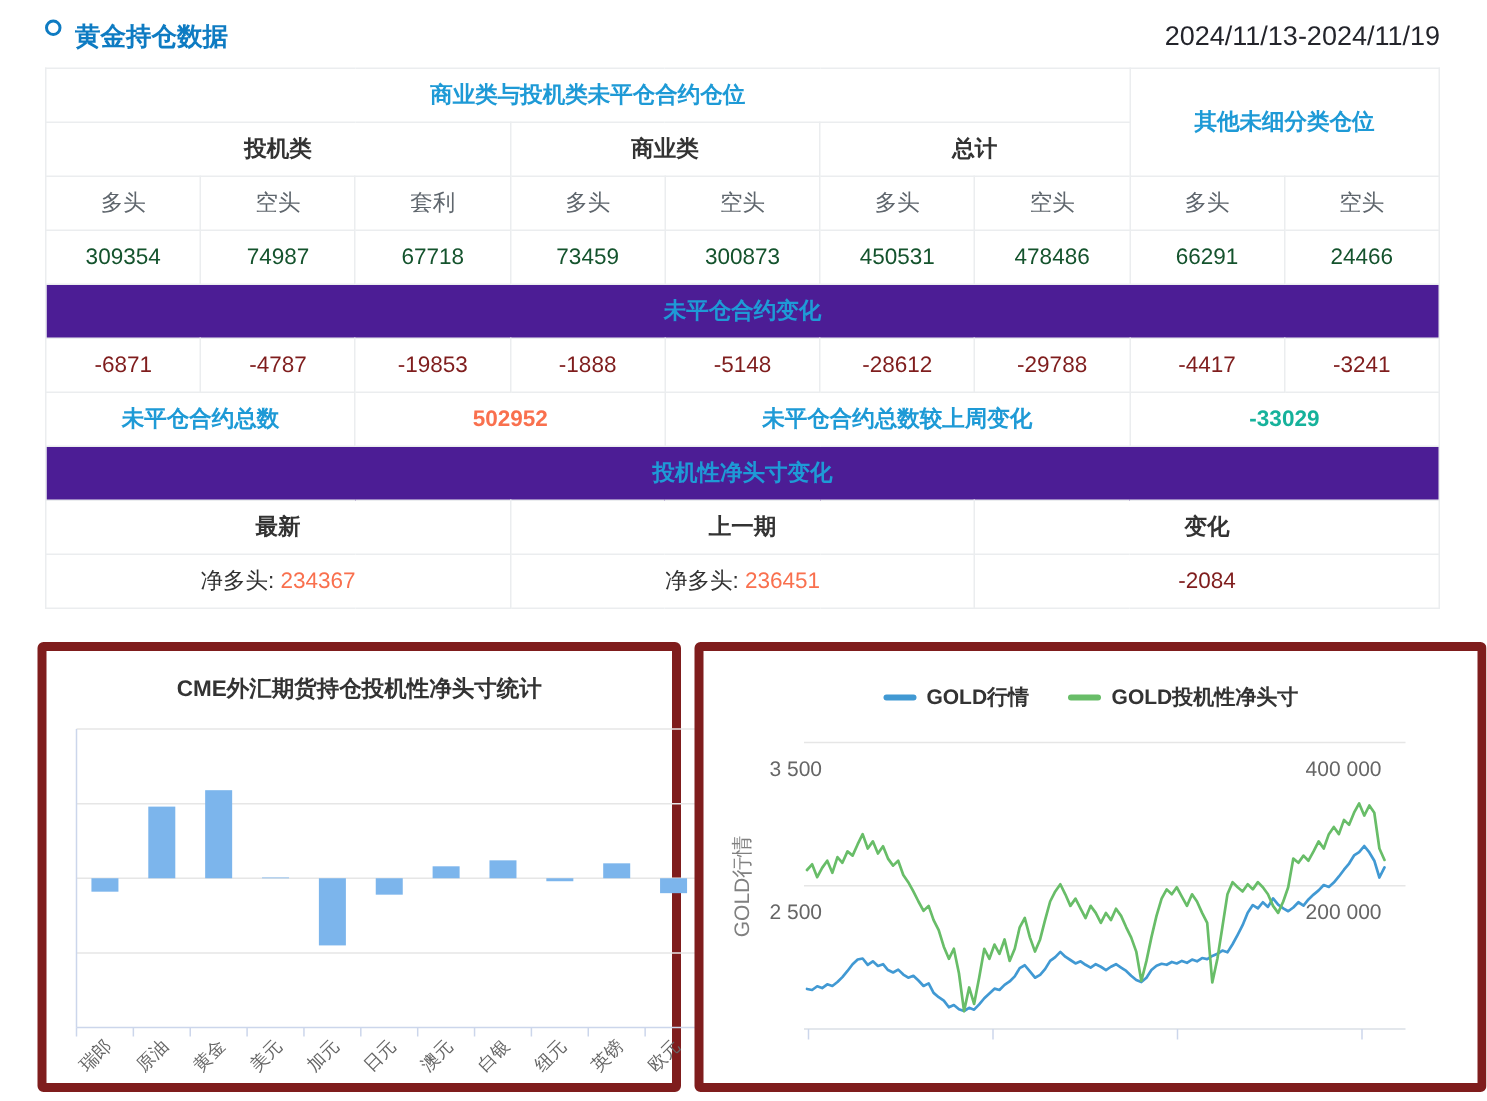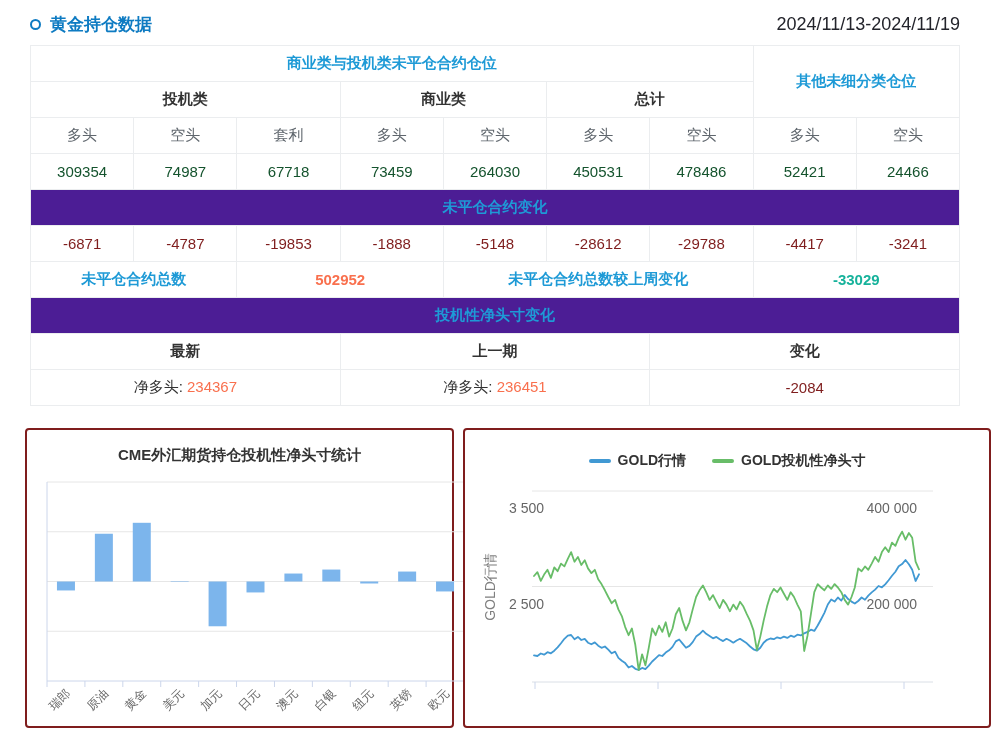--- a/index.html
+++ b/index.html
@@ -4,41 +4,41 @@
 <style>
   * { margin:0; padding:0; box-sizing:border-box; }
   body {
     width:991px; height:734px; background:#ffffff;
     font-family:"Liberation Sans", sans-serif; color:#333;
     overflow:hidden;
   }
   
   .hdr { display:flex; justify-content:space-between; align-items:center;
          margin:13px 31px 9px 30px; }
-  .hdr-left { display:flex; align-items:center; gap:9px; }
+  .hdr-left { display:flex; gap:9px; }
   .ring { width:11px; height:11px; border:2px solid #0e7bc2; border-radius:50%; display:inline-block; }
   .title { color:#0e7bc2; font-weight:bold; font-size:17px; }
   .date  { color:#23242b; font-size:18px; }
   
   table.holdings { width:930px; margin:0 0 0 30px; border-collapse:collapse; table-layout:fixed; }
   table.holdings td { border:1px solid #ebedef; text-align:center; height:36px;
                       font-size:15px; padding:0 2px; }
   td.th-blue  { color:#1e9ad6; font-weight:bold; }
   td.th-dark  { color:#333;    font-weight:bold; }
   td.th-gray  { color:#5f666d; font-weight:normal; }
   td.val-orange { color:#14532d; }
   td.val-teal   { color:#7f1d1d; }
   td.section  { background:#4c1d95; color:#1e9ad6; font-weight:bold; height:34px; }
   td.big-orange { color:#f9704e; font-weight:bold; font-size:17px; }
   td.big-teal   { color:#16b29b; font-weight:bold; font-size:17px; }
   .net-label { color:#333; }
   .net-val   { color:#f9704e; }
   
   .charts { display:flex; gap:9px; margin:22px 0 0 25px; }
-  .panel { position:relative; background:#fff; border:2px solid #7f1d1d; border-radius:4px; height:300px; }
+  .panel { position:relative; background:#fff; border:6px solid #7f1d1d; border-radius:4px; height:300px; }
   .panel.left  { width:456px; }
   .panel.right { width:561px; }
   .chart-title { position:absolute; top:16px; left:0; right:0; text-align:center;
                  font-size:15px; font-weight:bold; color:#333; }
   .legend { position:absolute; top:22px; left:0; right:0; display:flex;
             justify-content:center; gap:26px; align-items:center; }
   .legend-item { display:flex; align-items:center; gap:7px; cursor:pointer; }
   .legend-dash { width:22px; height:4px; border-radius:2px; display:inline-block; }
   .legend-text { font-size:14px; font-weight:bold; color:#333; }
   svg.chart { position:absolute; left:0; top:0; }
@@ -85,24 +85,24 @@
     <td class="th-gray">多头</td>
     <td class="th-gray">空头</td>
     <td class="th-gray">多头</td>
     <td class="th-gray">空头</td>
   </tr>
   <tr>
     <td class="val-orange">309354</td>
     <td class="val-orange">74987</td>
     <td class="val-orange">67718</td>
     <td class="val-orange">73459</td>
-    <td class="val-orange">264030</td>
+    <td class="val-orange">300873</td>
     <td class="val-orange">450531</td>
     <td class="val-orange">478486</td>
-    <td class="val-orange">52421</td>
+    <td class="val-orange">66291</td>
     <td class="val-orange">24466</td>
   </tr>
   <tr>
     <td colspan="9" class="section">未平仓合约变化</td>
   </tr>
   <tr>
     <td class="val-teal">-6871</td>
     <td class="val-teal">-4787</td>
     <td class="val-teal">-19853</td>
     <td class="val-teal">-1888</td>

